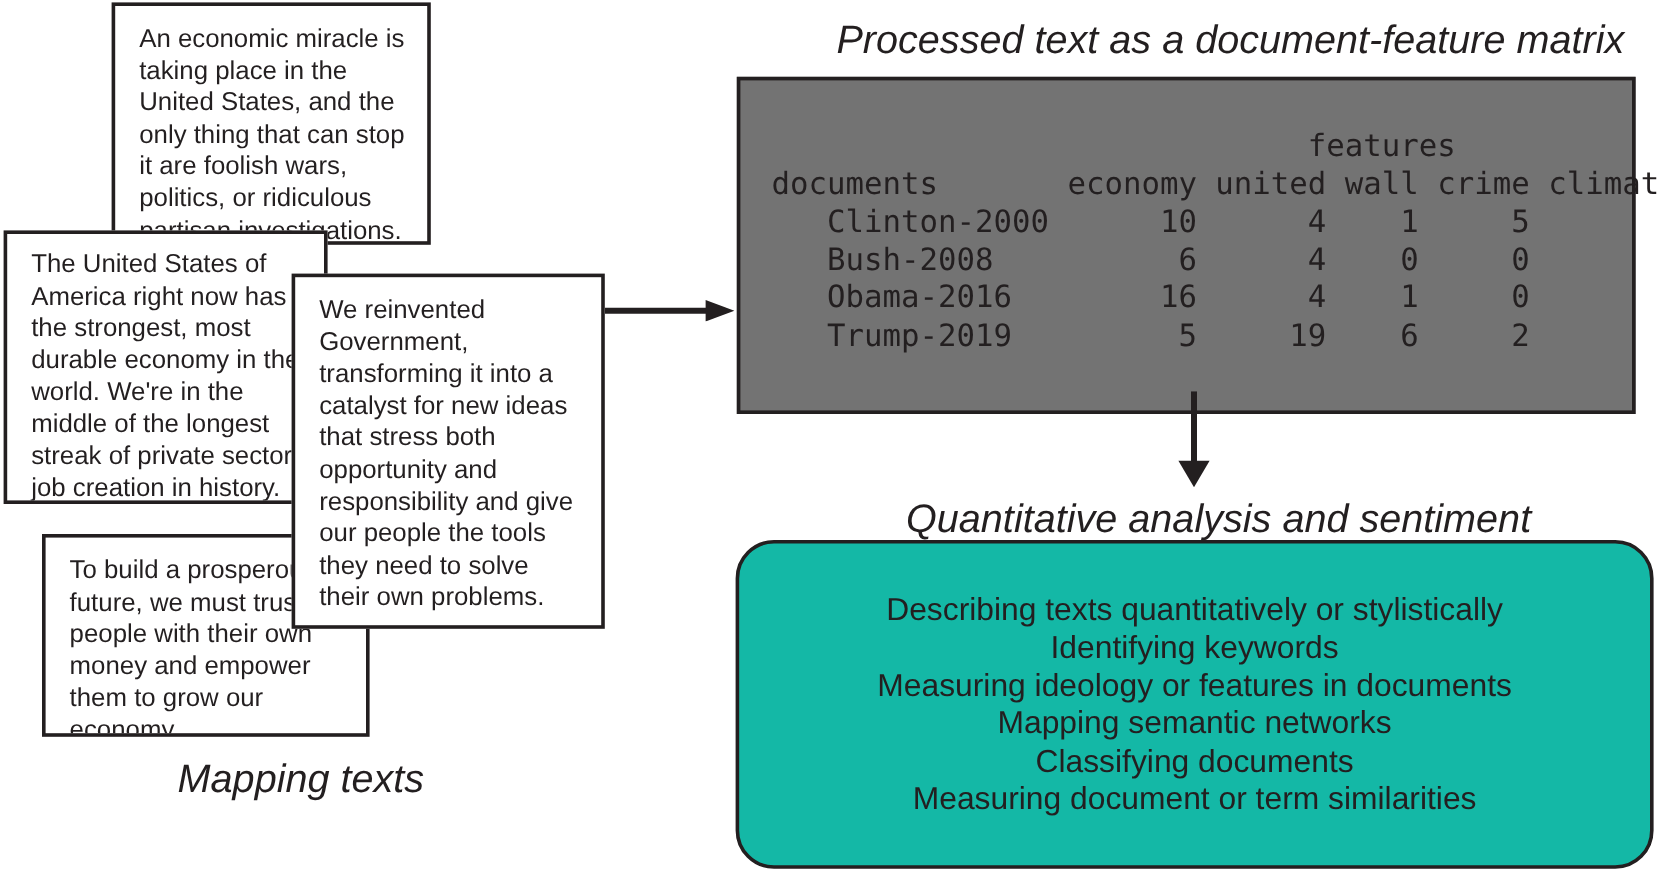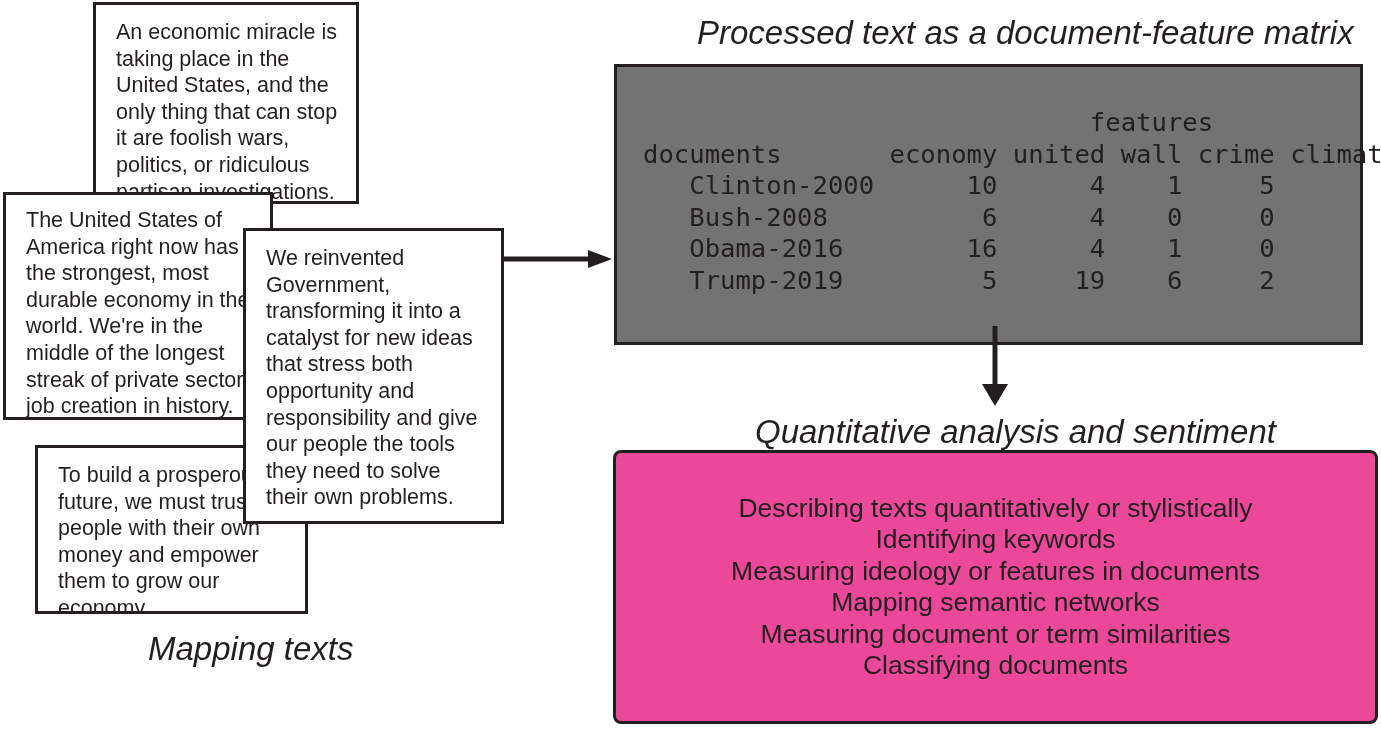--- a/index.html
+++ b/index.html
@@ -93,23 +93,23 @@
   }
 
   
   #analysis-box {
     position: absolute;
     left: 613px;
     top: 450px;
     width: 765px;
     height: 274px;
     border: 3px solid #231f20;
-    border-radius: 8px;
+    border-radius: 32px;
     box-sizing: border-box;
-    background: #ec4899;
+    background: #14b8a6;
     display: flex;
     flex-direction: column;
     align-items: center;
     justify-content: center;
   }
   #analysis-list {
     list-style: none;
     margin: 0;
     padding: 0;
     text-align: center;
@@ -167,18 +167,18 @@
   </svg>
 
   <div class="caption" id="caption-quant">Quantitative analysis and sentiment</div>
 
   <div id="analysis-box">
     <ul id="analysis-list">
       <li>Describing texts quantitatively or stylistically</li>
       <li>Identifying keywords</li>
       <li>Measuring ideology or features in documents</li>
       <li>Mapping semantic networks</li>
+      <li>Classifying documents</li>
       <li>Measuring document or term similarities</li>
-      <li>Classifying documents</li>
     </ul>
   </div>
 
 </div>
 
 </body></html>

